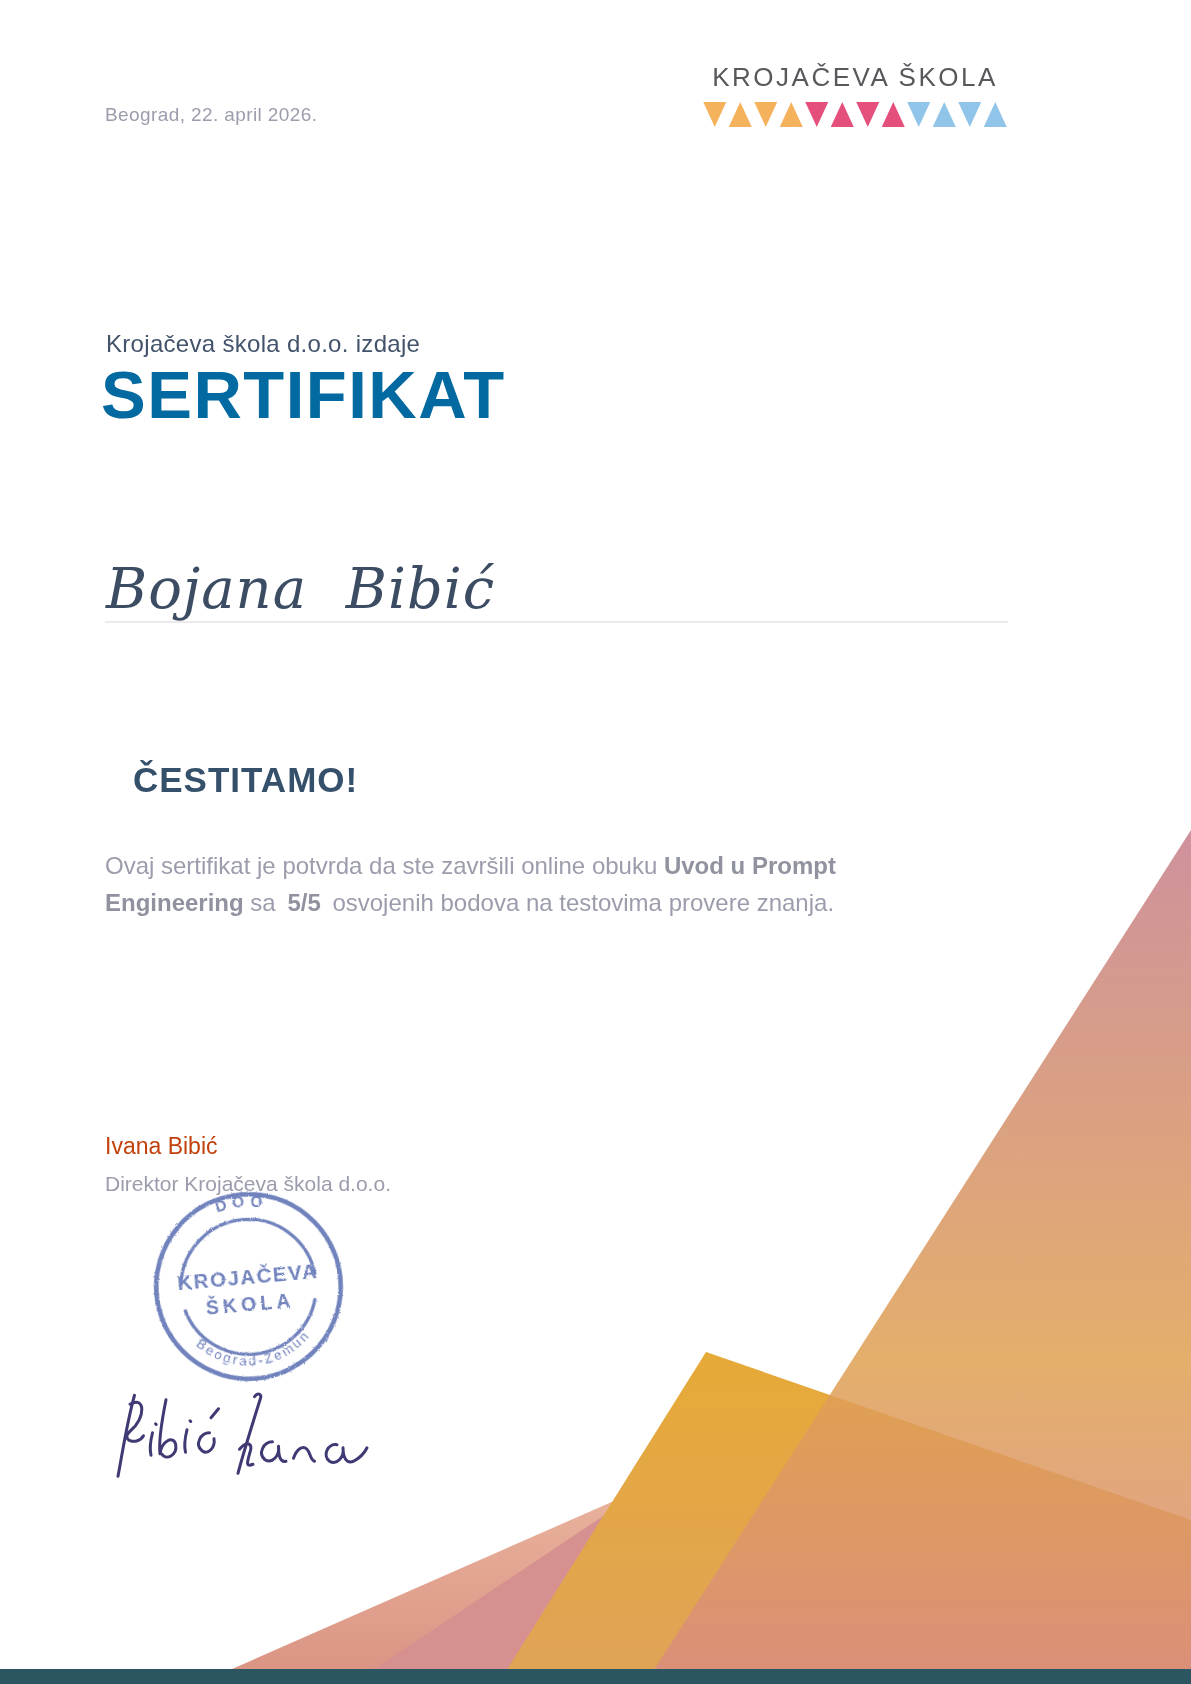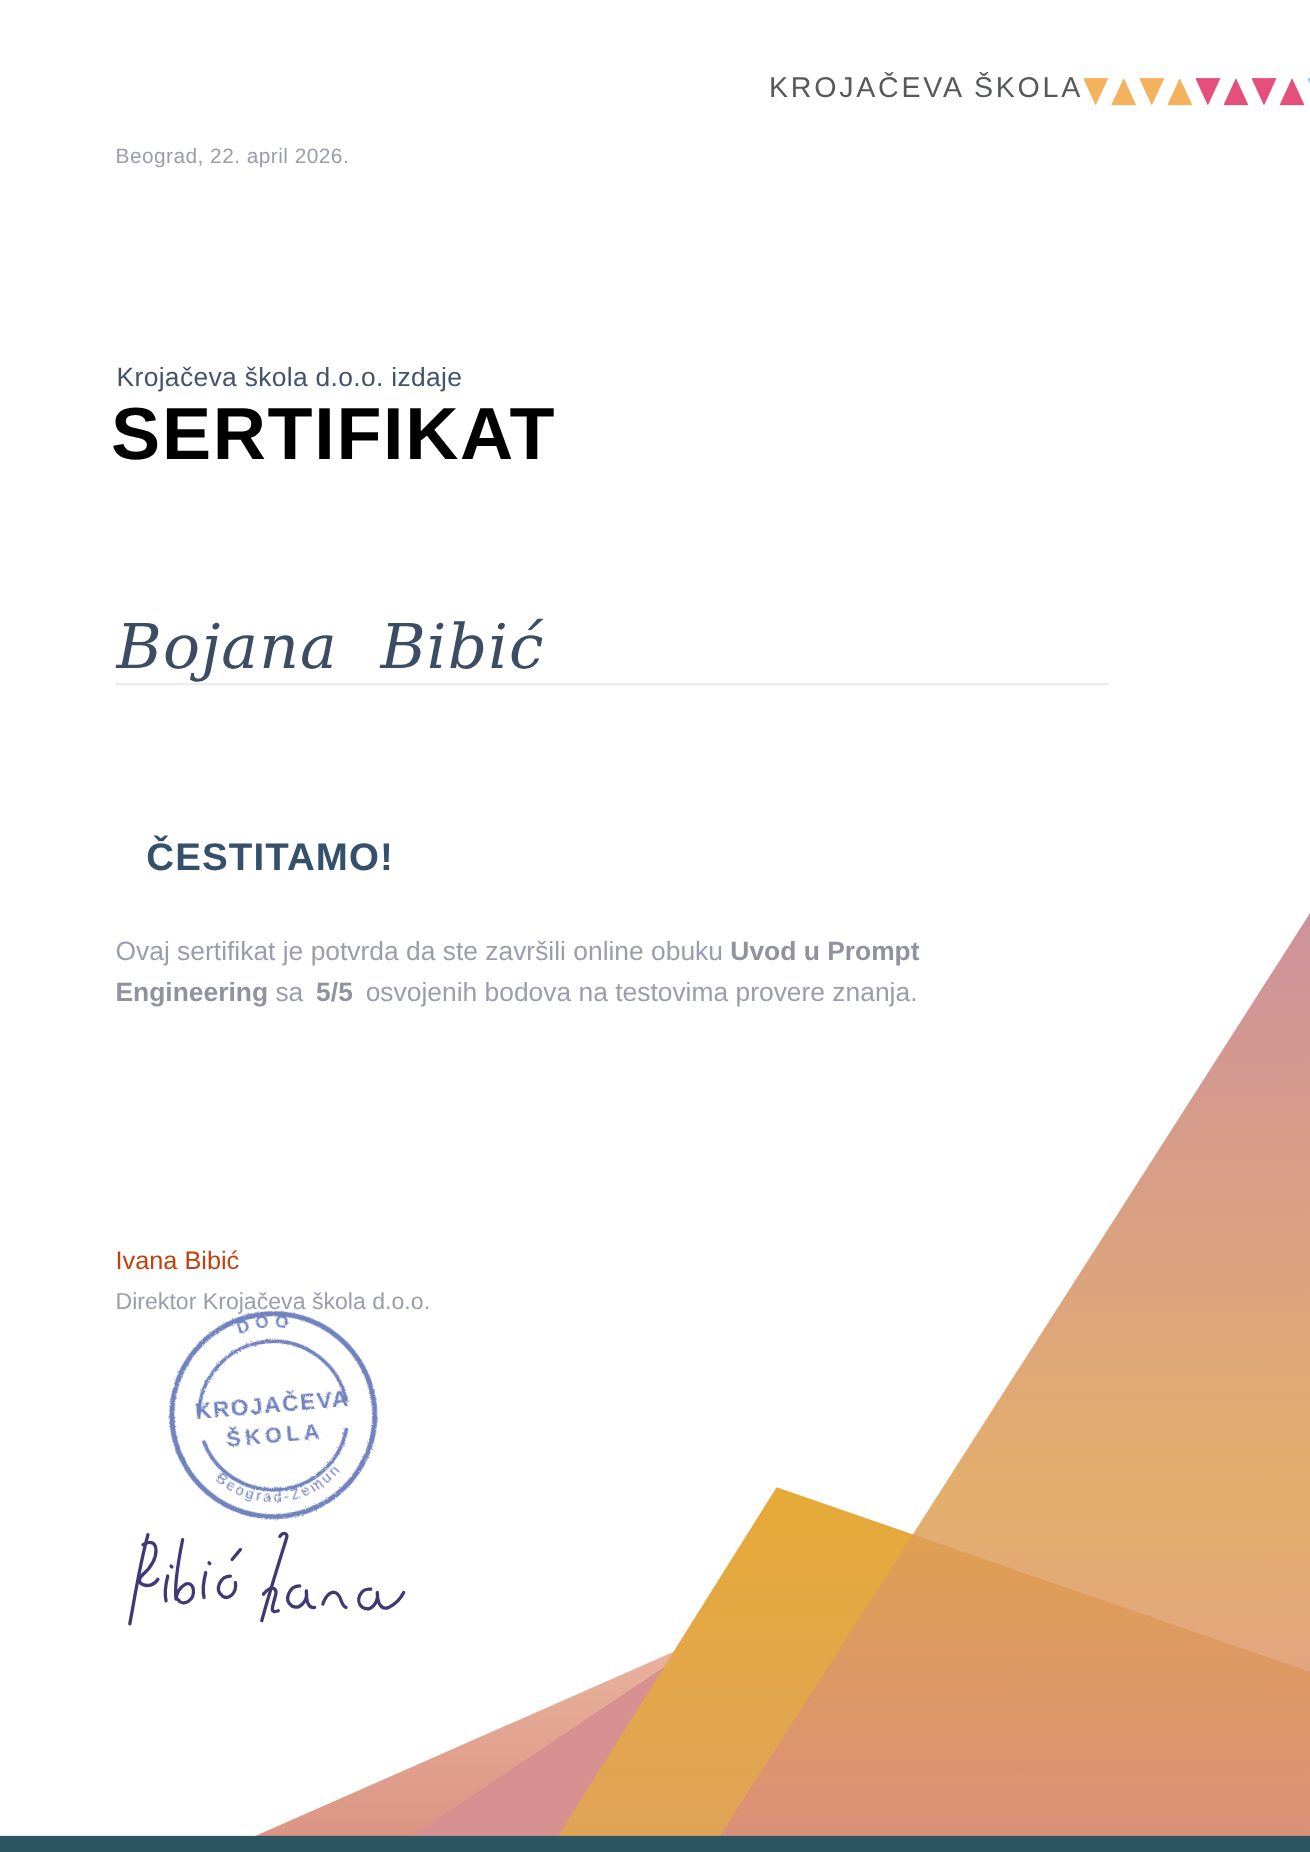--- a/index.html
+++ b/index.html
@@ -6,45 +6,45 @@
   .page{
     position:relative;
     width:1191px;height:1684px;
     background:#ffffff;
     overflow:hidden;
     font-family:"Liberation Sans",sans-serif;
   }
   
   .date-line{
     position:absolute;left:105px;top:104px;
-    font-size:19px;color:#9b9dac;letter-spacing:.4px;margin-top:28px;
+    font-size:19px;color:#9b9dac;letter-spacing:.4px;
   }
   .logo{
     position:absolute;top:62px;right:180px;width:312px;
-    display:flex;flex-direction:row;align-items:center;
+    display:flex;flex-direction:column;align-items:center;
   }
   .logo-text{
     font-size:26px;color:#57585c;letter-spacing:2.5px;
     white-space:nowrap;font-weight:400;
   }
   .tri-strip{
     margin-top:9px;display:flex;gap:2.5px;align-items:flex-start;
     width:100%;justify-content:center;
   }
   .tri{width:23px;height:25px;flex:0 0 auto;}
   .tri-down{clip-path:polygon(0 0,100% 0,50% 100%);}
   .tri-up{clip-path:polygon(50% 0,0 100%,100% 100%);}
   
   .issuer-line{
     position:absolute;left:106px;top:330px;
     font-size:24px;color:#42536b;letter-spacing:.3px;
   }
   .cert-title{
     position:absolute;left:101px;top:356px;
-    font-size:67px;font-weight:800;color:#000000;letter-spacing:1.5px;
+    font-size:67px;font-weight:800;color:#0369a1;letter-spacing:1.5px;
   }
   
   .recipient{
     position:absolute;left:106px;top:556px;z-index:3;
     font-family:"DejaVu Serif",serif;font-style:italic;
     font-size:56px;color:#3b4c63;word-spacing:20px;letter-spacing:1px;
   }
   .recipient-line{
     position:absolute;left:105px;top:621px;width:903px;height:2px;
     background:#ebebef;z-index:2;

